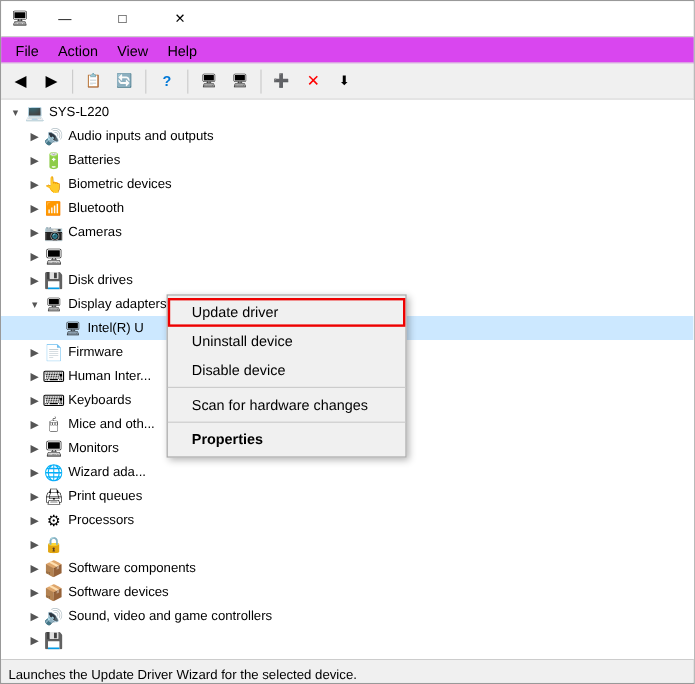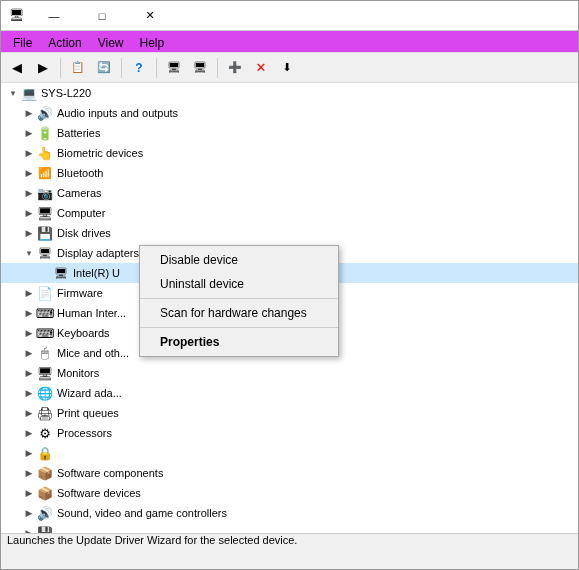--- a/index.html
+++ b/index.html
@@ -177,25 +177,25 @@
     }
     .ctx-item.bold { font-weight: bold; }
     .ctx-separator {
       height: 1px;
       background: #ccc;
       margin: 2px 0;
     }
 
     
     .status-bar {
-      height: 36px;
+      height: 20px;
       background: #f0f0f0;
       border-top: 1px solid #ccc;
       display: flex;
-      align-items: flex-start;
+      align-items: flex-end;
       padding: 0 6px;
       font-size: 11px;
     }
   </style>
 </head>
 <body>
 
 <div class="window">
 
   <div class="title-bar">
@@ -272,21 +272,20 @@
       <span class="tree-indent" style="width:20px;"></span>
       <span class="expand-icon">▶</span>
       <span class="item-icon">📷</span>
       <span class="item-label">Cameras</span>
     </div>
 
     <div class="tree-item">
       <span class="tree-indent" style="width:20px;"></span>
       <span class="expand-icon">▶</span>
       <span class="item-icon">🖥</span>
-      <span class="item-label">Computer</span>
     </div>
 
     <div class="tree-item">
       <span class="tree-indent" style="width:20px;"></span>
       <span class="expand-icon">▶</span>
       <span class="item-icon">💾</span>
       <span class="item-label">Disk drives</span>
     </div>
 
     <div class="tree-item">
@@ -391,22 +390,23 @@
       <span class="expand-icon">▶</span>
       <span class="item-icon">💾</span>
     </div>
 
     <div class="tree-item">
       <span class="tree-indent" style="width:20px;"></span>
 
     </div>
 
     <div class="context-menu">
+      <div class="ctx-item highlighted">Update driver</div>
+      <div class="ctx-item">Uninstall device</div>
       <div class="ctx-item">Disable device</div>
-      <div class="ctx-item">Uninstall device</div>
       <div class="ctx-separator"></div>
       <div class="ctx-item">Scan for hardware changes</div>
       <div class="ctx-separator"></div>
       <div class="ctx-item bold">Properties</div>
     </div>
 
   </div>
 
   <div class="status-bar">
     <span>Launches the Update Driver Wizard for the selected device.</span>

